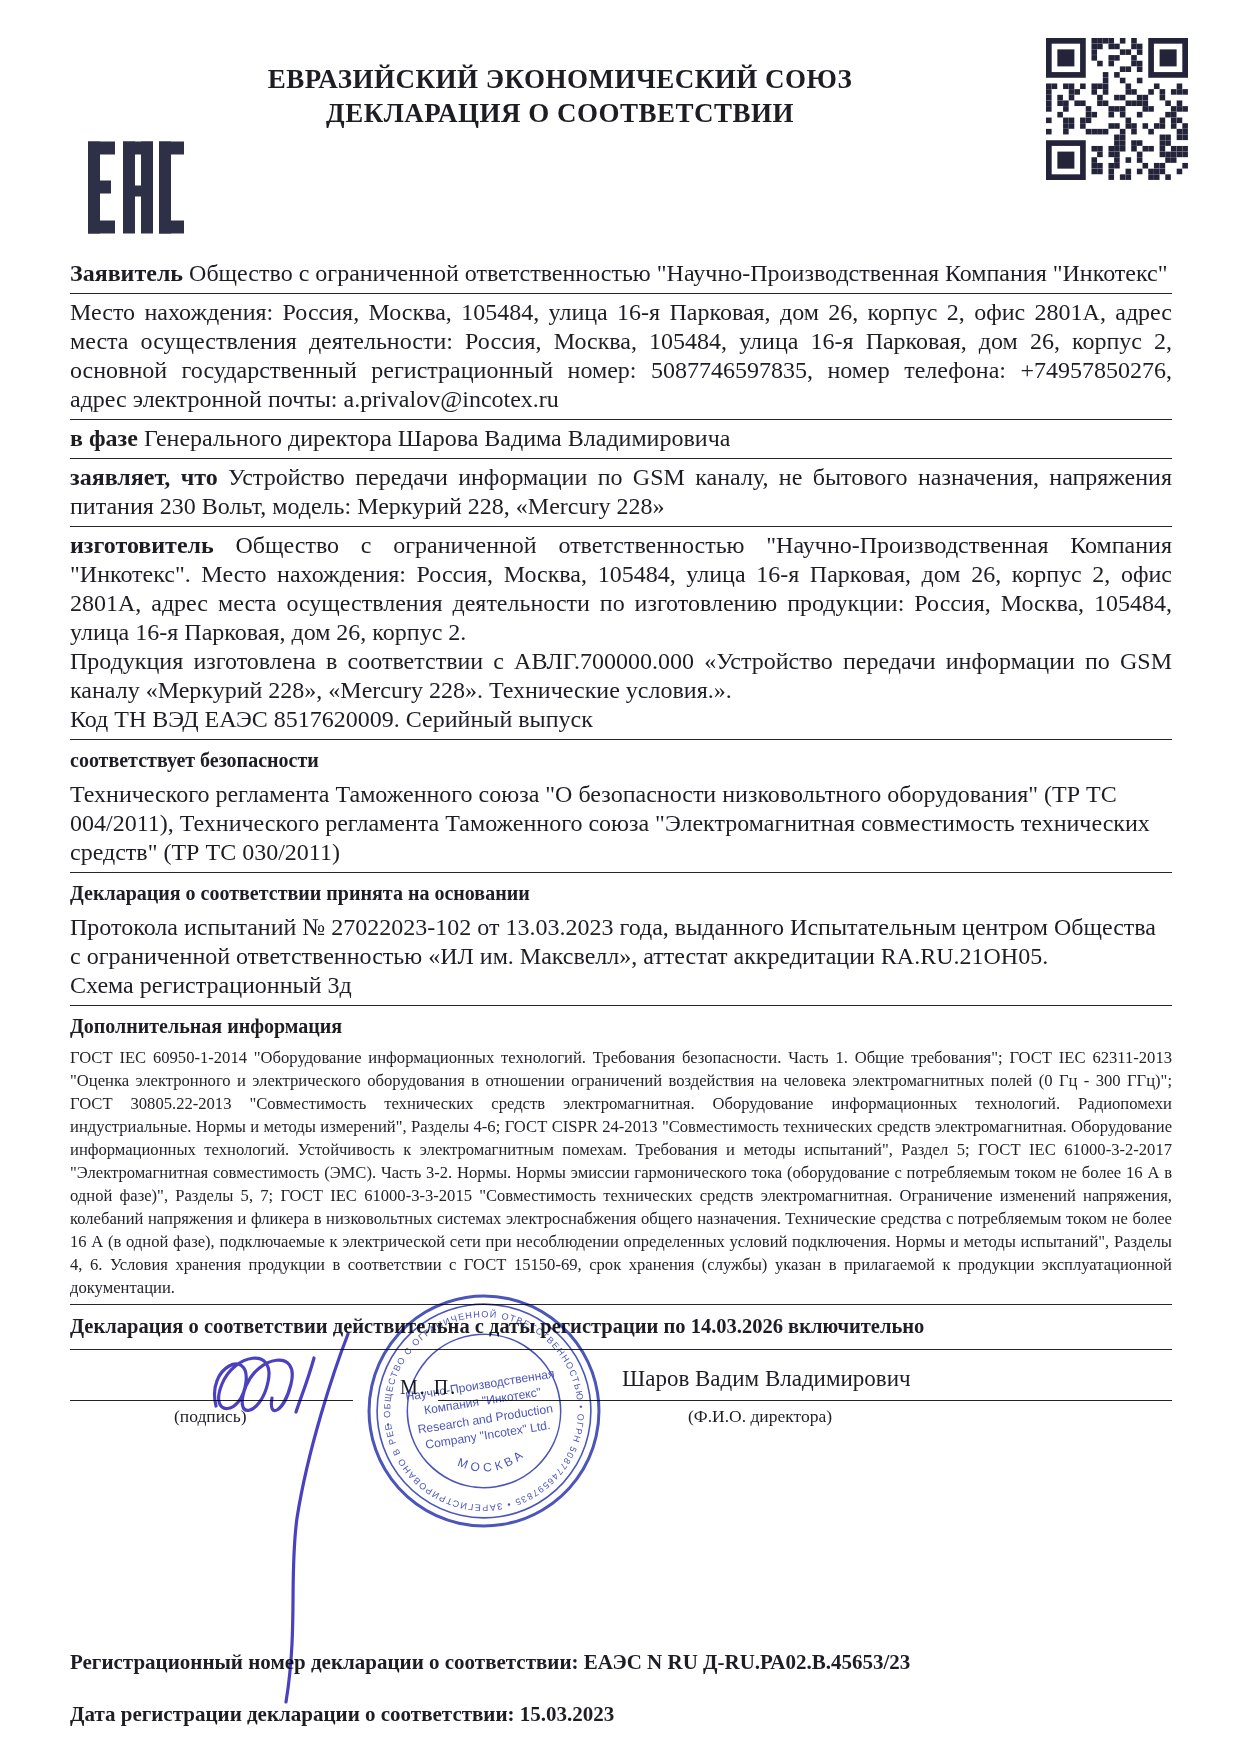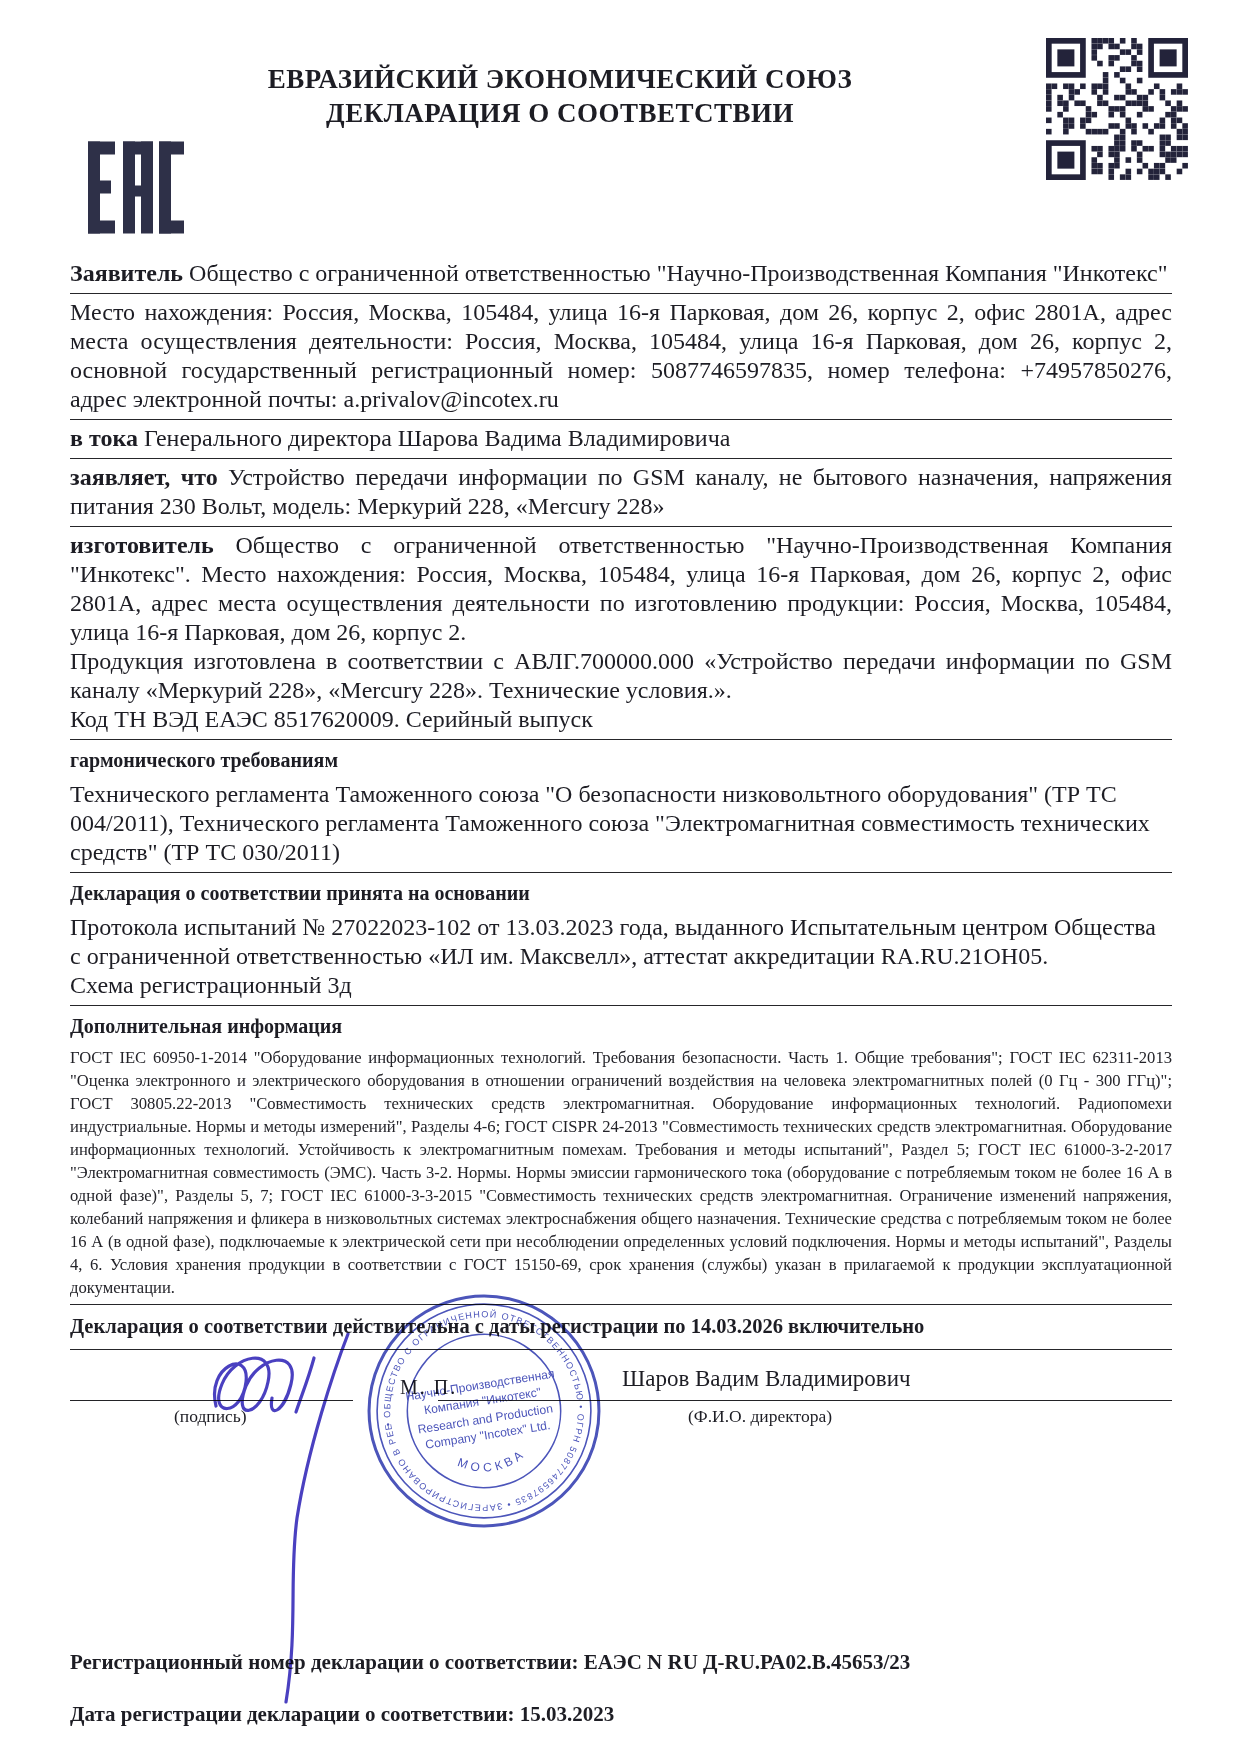--- a/index.html
+++ b/index.html
@@ -283,39 +283,39 @@
     <p class="sec rule" style="margin:0;">
       <b>Заявитель</b>
       <span>Общество с ограниченной ответственностью "Научно-Производственная Компания "Инкотекс"</span>
     </p>
 
     <p class="sec rule" style="margin:0;">
       <span>Место нахождения: Россия, Москва, 105484, улица 16-я Парковая, дом 26, корпус 2, офис 2801А, адрес места осуществления деятельности: Россия, Москва, 105484, улица 16-я Парковая, дом 26, корпус 2, основной государственный регистрационный номер: 5087746597835, номер телефона: +74957850276, адрес электронной почты: a.privalov@incotex.ru</span>
     </p>
 
     <p class="sec rule plain" style="margin:0;">
-      <b>в тока</b>
+      <b>в фазе</b>
       <span>Генерального директора Шарова Вадима Владимировича</span>
     </p>
 
     <p class="sec rule" style="margin:0;">
       <b>заявляет, что</b>
       <span>Устройство передачи информации по GSM каналу, не бытового назначения, напряжения питания 230 Вольт, модель: Меркурий 228, «Mercury 228»</span>
     </p>
 
     <div class="sec rule" style="margin:0;">
       <div>
         <b>изготовитель</b>
         <span>Общество с ограниченной ответственностью "Научно-Производственная Компания "Инкотекс". Место нахождения: Россия, Москва, 105484, улица 16-я Парковая, дом 26, корпус 2, офис 2801А, адрес места осуществления деятельности по изготовлению продукции: Россия, Москва, 105484, улица 16-я Парковая, дом 26, корпус 2.</span>
       </div>
       <div>Продукция изготовлена в соответствии с АВЛГ.700000.000 «Устройство передачи информации по GSM каналу «Меркурий 228», «Mercury 228». Технические условия.».</div>
       <div class="plain" style="text-align:left;">Код ТН ВЭД ЕАЭС 8517620009. Серийный выпуск</div>
     </div>
 
-    <div class="heading">гармонического требованиям</div>
+    <div class="heading">соответствует безопасности</div>
 
     <p class="sec rule plain" style="margin:0;text-align:left;">Технического регламента Таможенного союза "О безопасности низковольтного оборудования" (ТР ТС 004/2011), Технического регламента Таможенного союза "Электромагнитная совместимость технических средств" (ТР ТС 030/2011)</p>
 
     <div class="heading">Декларация о соответствии принята на основании</div>
 
     <div class="sec rule plain" style="margin:0;text-align:left;">
       <div>Протокола испытаний № 27022023-102 от 13.03.2023 года, выданного Испытательным центром Общества с ограниченной ответственностью «ИЛ им. Максвелл», аттестат аккредитации RA.RU.21ОН05.</div>
       <div>Схема регистрационный 3д</div>
     </div>
 

